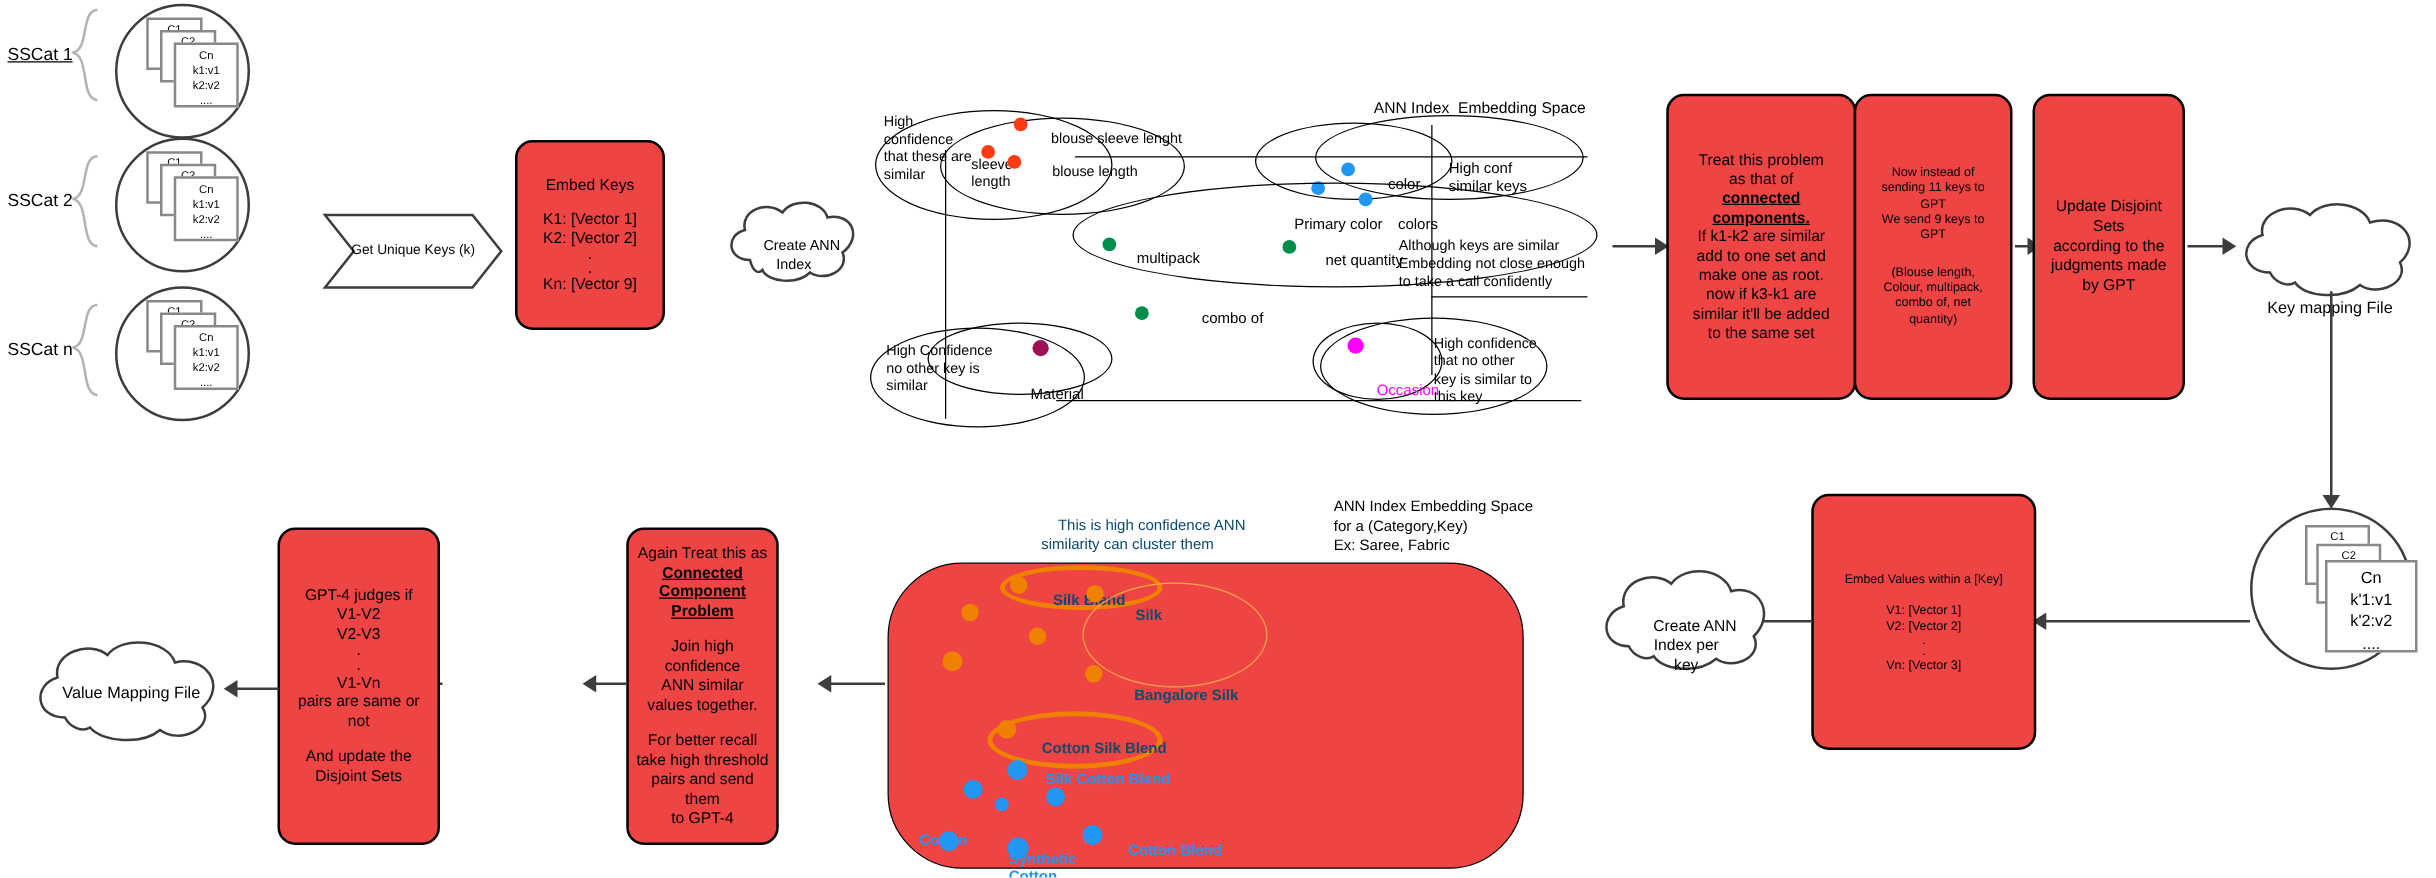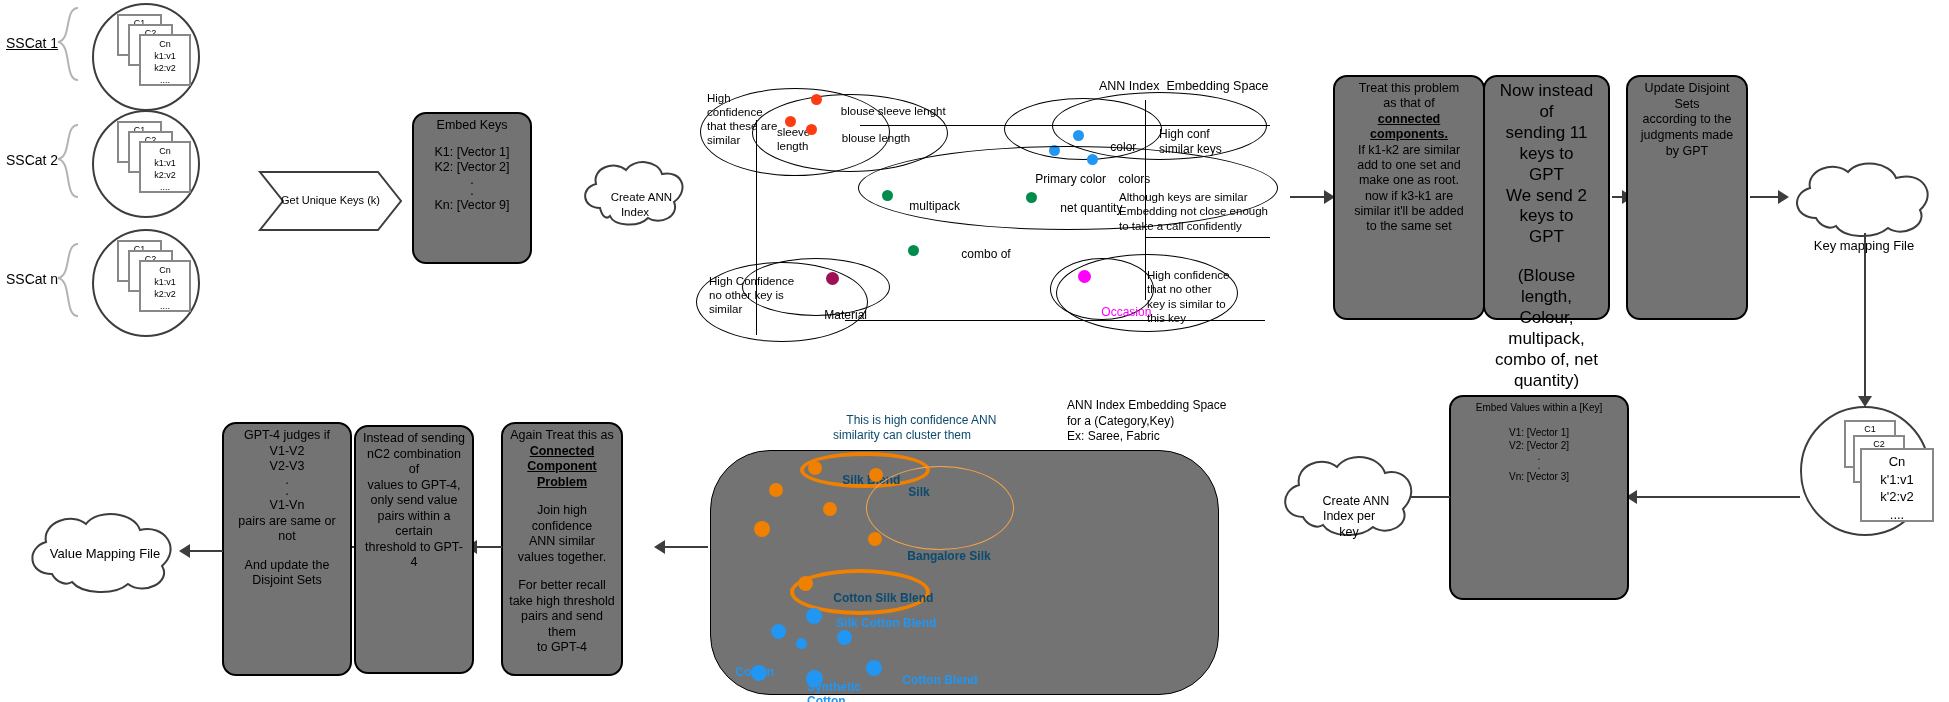--- a/index.html
+++ b/index.html
@@ -5,22 +5,22 @@
 <style>
   html,body{margin:0;padding:0;background:#ffffff;}
   body{width:1949px;height:702px;position:relative;overflow:hidden;
        font-family:"Liberation Sans","DejaVu Sans",sans-serif;color:#000;}
   #canvas{position:absolute;left:0;top:0;width:1949px;height:702px;}
   .abs{position:absolute;}
   .txt{position:absolute;white-space:pre-wrap;line-height:1.18;}
   .ctr{text-align:center;}
 
   
-  .rbox{position:absolute;border:2px solid #000;border-radius:14px;background:#737373;
-        display:flex;justify-content:center;box-sizing:border-box;}
+  .rbox{position:absolute;border:2px solid #000;border-radius:14px;background:#ef4444;
+        display:flex;align-items:center;justify-content:center;box-sizing:border-box;}
   .rbox .inner{text-align:center;line-height:1.2;padding:4px 6px;}
 
   
   .circ{position:absolute;border:2px solid #3d3d3d;border-radius:50%;background:#fff;box-sizing:border-box;}
 
   
   .card{position:absolute;border:2px solid #888;background:#fff;box-sizing:border-box;text-align:center;}
 
   
   .ell{position:absolute;border:1.4px solid #000;border-radius:50%;box-sizing:border-box;background:transparent;}
@@ -208,25 +208,25 @@
       <div>now if k3-k1 are</div>
       <div>similar it'll be added</div>
       <div>to the same set</div>
     </div>
   </div>
 
   <div class="hl" style="left:1487px;top:196px;width:28px;"></div>
   <div class="arrowR" style="left:1513px;top:190px;"></div>
 
   <div class="rbox" style="left:1483px;top:75px;width:127px;height:245px;">
-    <div class="inner" style="font-size:17px;line-height:1.23;">
+    <div class="inner" style="font-size:10px;line-height:1.23;">
       <div>Now instead of</div>
       <div>sending 11 keys to</div>
       <div>GPT</div>
-      <div>We send 2 keys to</div>
+      <div>We send 9 keys to</div>
       <div>GPT</div>
       <div style="height:18px;"></div>
       <div>(Blouse length,</div>
       <div>Colour, multipack,</div>
       <div>combo of, net</div>
       <div>quantity)</div>
     </div>
   </div>
 
   <div class="hl" style="left:1612px;top:196px;width:14px;"></div>
@@ -356,30 +356,20 @@
       <div>For better recall</div>
       <div>take high threshold</div>
       <div>pairs and send them</div>
       <div>to GPT-4</div>
     </div>
   </div>
 
   <div class="hl" style="left:472px;top:546px;width:30px;"></div>
   <div class="arrowL" style="left:466px;top:540px;"></div>
 
-  <div class="rbox" style="left:354px;top:425px;width:120px;height:249px;">
-    <div class="inner" style="font-size:12.5px;line-height:1.24;">
-      <div>Instead of sending</div>
-      <div>nC2 combination of</div>
-      <div>values to GPT-4,</div>
-      <div>only send value</div>
-      <div>pairs within a certain</div>
-      <div>threshold to GPT-4</div>
-    </div>
-  </div>
 
   <div class="hl" style="left:326px;top:546px;width:28px;"></div>
   <div class="arrowL" style="left:320px;top:540px;"></div>
 
   <div class="rbox" style="left:222px;top:422px;width:130px;height:254px;">
     <div class="inner" style="font-size:12.5px;line-height:1.24;">
       <div>GPT-4 judges if</div>
       <div>V1-V2</div>
       <div>V2-V3</div>
       <div style="line-height:0.95;">.</div>

